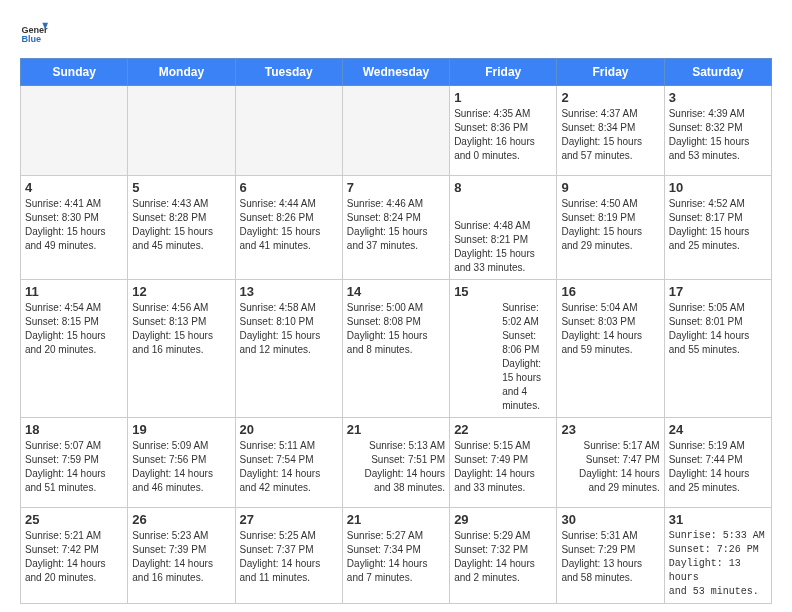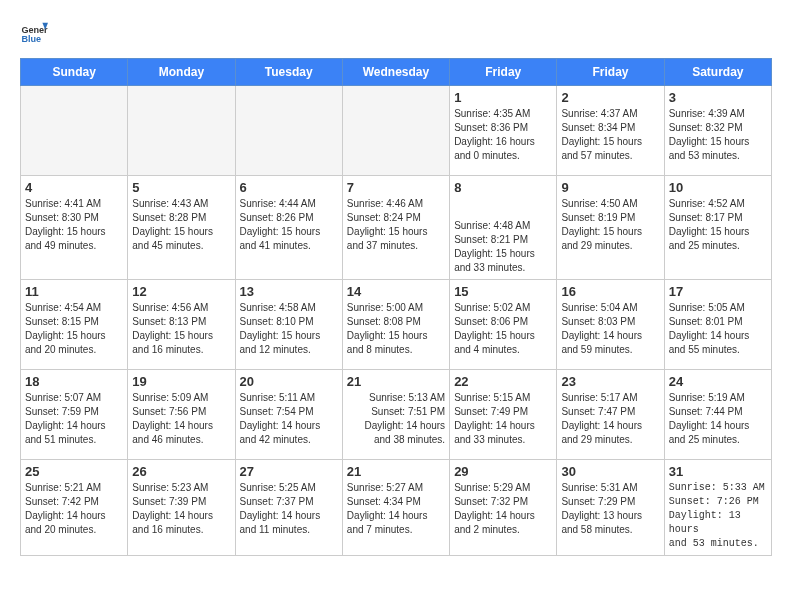--- a/index.html
+++ b/index.html
@@ -210,21 +210,21 @@
         </td>
         <td>
           <span class="day-num">14</span>
           <div class="day-detail" style="white-space: pre-line;">Sunrise: 5:00 AM
 Sunset: 8:08 PM
 Daylight: 15 hours
 and 8 minutes.</div>
         </td>
         <td>
           <span class="day-num">15</span>
-          <div class="day-detail" style="white-space: pre-line;">Sunrise: 5:02 AM
+          <div class="day-detail" style="white-space: pre-line; margin-left: 48px;">Sunrise: 5:02 AM
 Sunset: 8:06 PM
 Daylight: 15 hours
 and 4 minutes.</div>
         </td>
         <td>
           <span class="day-num">16</span>
           <div class="day-detail" style="white-space: pre-line;">Sunrise: 5:04 AM
 Sunset: 8:03 PM
 Daylight: 14 hours
 and 59 minutes.</div>
@@ -268,21 +268,21 @@
         </td>
         <td>
           <span class="day-num">22</span>
           <div class="day-detail" style="white-space: pre-line;">Sunrise: 5:15 AM
 Sunset: 7:49 PM
 Daylight: 14 hours
 and 33 minutes.</div>
         </td>
         <td>
           <span class="day-num">23</span>
-          <div class="day-detail" style="white-space: pre-line;">Sunrise: 5:17 AM
+          <div class="day-detail" style="white-space: pre-line; text-align: right;">Sunrise: 5:17 AM
 Sunset: 7:47 PM
 Daylight: 14 hours
 and 29 minutes.</div>
         </td>
         <td>
           <span class="day-num">24</span>
           <div class="day-detail" style="white-space: pre-line;">Sunrise: 5:19 AM
 Sunset: 7:44 PM
 Daylight: 14 hours
 and 25 minutes.</div>
@@ -306,21 +306,21 @@
         <td>
           <span class="day-num">27</span>
           <div class="day-detail" style="white-space: pre-line;">Sunrise: 5:25 AM
 Sunset: 7:37 PM
 Daylight: 14 hours
 and 11 minutes.</div>
         </td>
         <td>
           <span class="day-num">21</span>
           <div class="day-detail" style="white-space: pre-line;">Sunrise: 5:27 AM
-Sunset: 4:34 PM
+Sunset: 7:34 PM
 Daylight: 14 hours
 and 7 minutes.</div>
         </td>
         <td>
           <span class="day-num">29</span>
           <div class="day-detail" style="white-space: pre-line;">Sunrise: 5:29 AM
 Sunset: 7:32 PM
 Daylight: 14 hours
 and 2 minutes.</div>
         </td>

